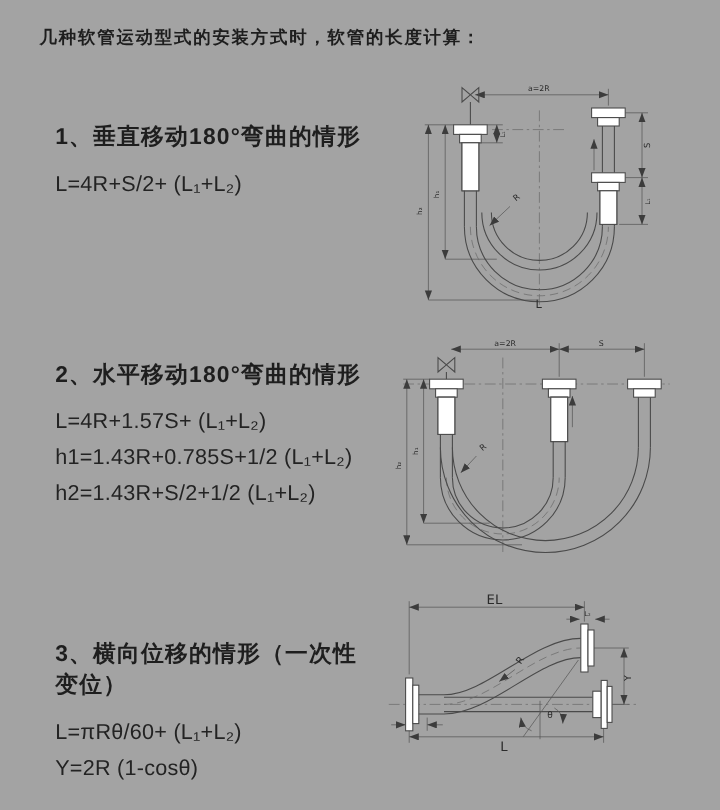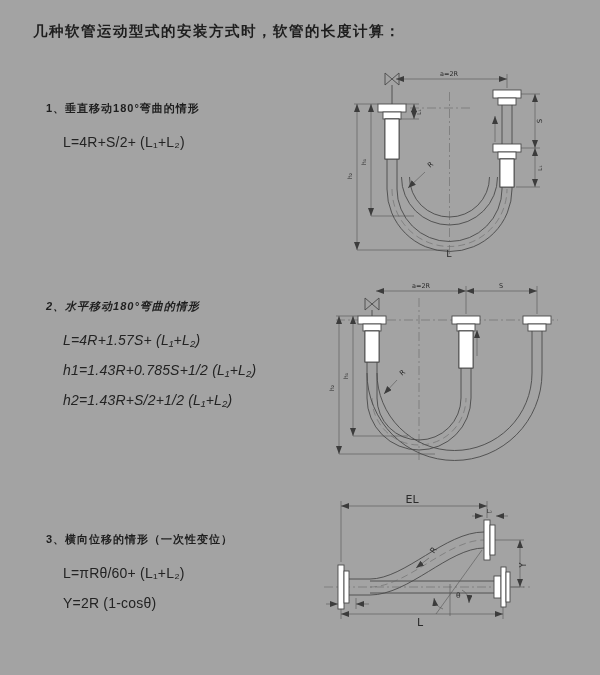--- a/index.html
+++ b/index.html
@@ -4,22 +4,22 @@
 <style>
   html,body{margin:0;padding:0;background:#ffffff;}
   .page{
     position:relative;width:600px;height:675px;background:#a3a3a3;overflow:hidden;
     font-family:"Liberation Sans","DejaVu Sans",sans-serif;color:#1e1e1e;padding-left:30px;
   }
   .title{
     position:absolute;left:33px;top:22px;font-size:14.5px;font-weight:700;letter-spacing:1.5px;
   }
   .sec{position:absolute;width:270px;}
-  .heading{font-size:11px;font-weight:700;letter-spacing:1px;margin-bottom:11px;}
-  .formula{font-size:14px;line-height:30px;margin-left:17px;letter-spacing:.2px;color:#232323;}
+  .heading{font-size:19px;font-weight:700;letter-spacing:1px;margin-bottom:11px;}
+  .formula{font-size:18px;line-height:30px;letter-spacing:.2px;color:#232323;}
   .diagram{position:absolute;}
   svg{display:block;}
   svg text{fill:#2b2b2b;font-family:"DejaVu Sans","Liberation Sans",sans-serif;}
   .ln{stroke:#4a4a4a;stroke-width:.9;fill:none;}
   .part{stroke:#4a4a4a;stroke-width:.9;fill:#ffffff;}
   .dim{stroke:#555555;stroke-width:.6;fill:none;}
   .cl{stroke:#6a6a6a;stroke-width:.6;fill:none;stroke-dasharray:9 3 2 3;}
   .hosedash{stroke:#6a6a6a;stroke-width:.6;fill:none;stroke-dasharray:7 4;}
 </style>
 </head>
@@ -115,21 +115,21 @@
         <path class="ln" d="M99.5,113 A48,48 0 0 0 195.5,113"></path>
         <path class="ln" d="M107.5,113 A40,40 0 0 0 187.5,113"></path>
       </g>
 
       <text x="128" y="104" font-size="7" transform="rotate(-40 128 104)">R</text>
       <line class="dim" x1="123" y1="108" x2="106" y2="124" marker-end="url(#ar1)"></line>
       <text x="147" y="193" font-size="9.5" text-anchor="middle">L</text>
     </svg>
   </div>
 
-  <div class="sec" style="left:46px;top:299px;font-style:italic;">
+  <div class="sec" style="left:46px;top:299px;">
     <div class="heading">2、水平移动180°弯曲的情形</div>
     <div class="formula">L=4R+1.57S+ (L₁+L₂)</div>
     <div class="formula">h1=1.43R+0.785S+1/2 (L₁+L₂)</div>
     <div class="formula">h2=1.43R+S/2+1/2 (L₁+L₂)</div>
   </div>
 
   <div class="diagram" style="left:300px;top:278px;">
     <svg width="292" height="186" viewBox="0 0 292 186">
       <defs>
         <pattern id="p2a" width="3.2" height="3.2" patternUnits="userSpaceOnUse" patternTransform="rotate(45)">

